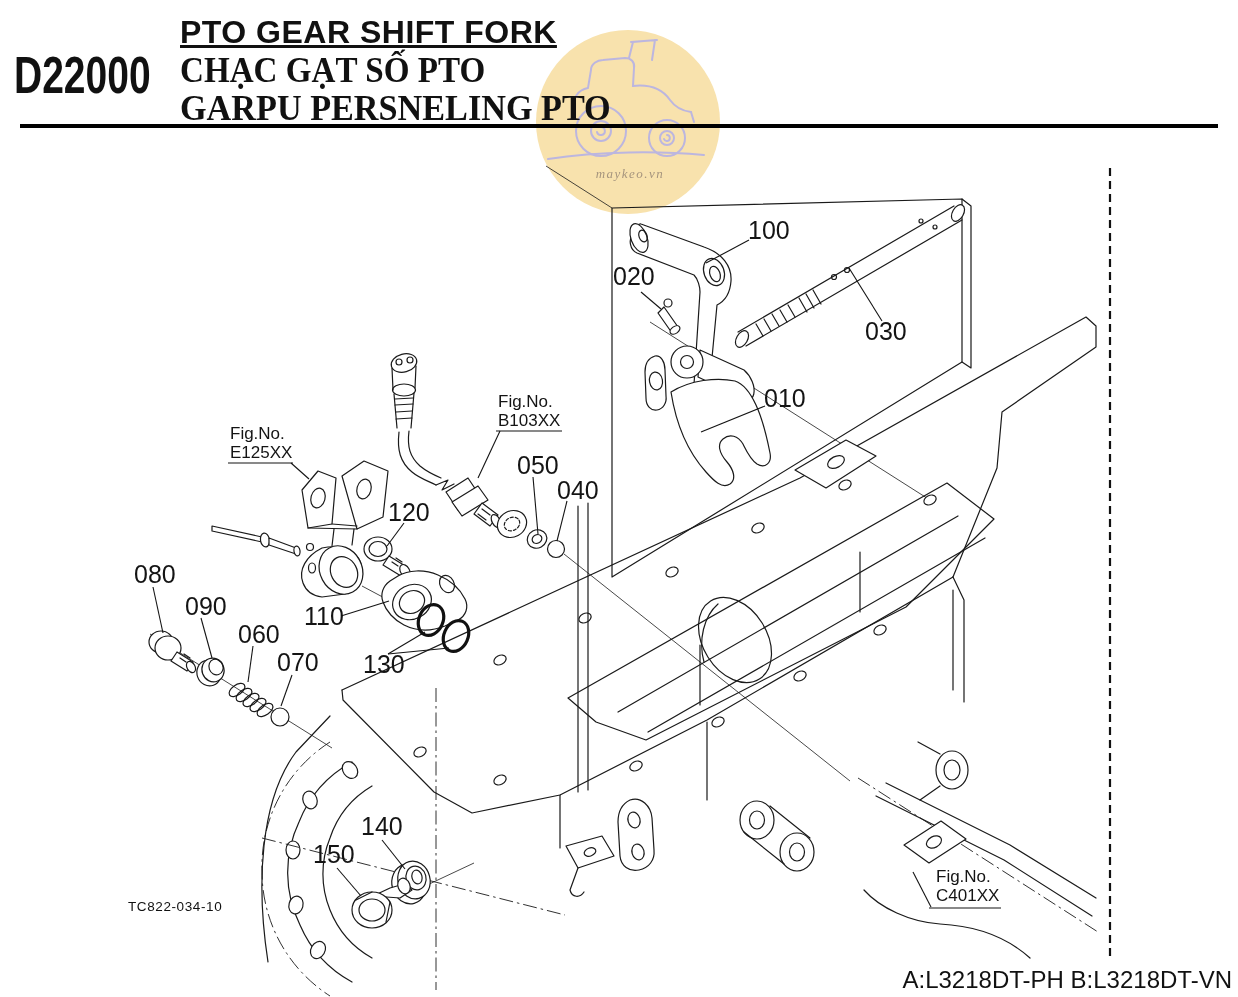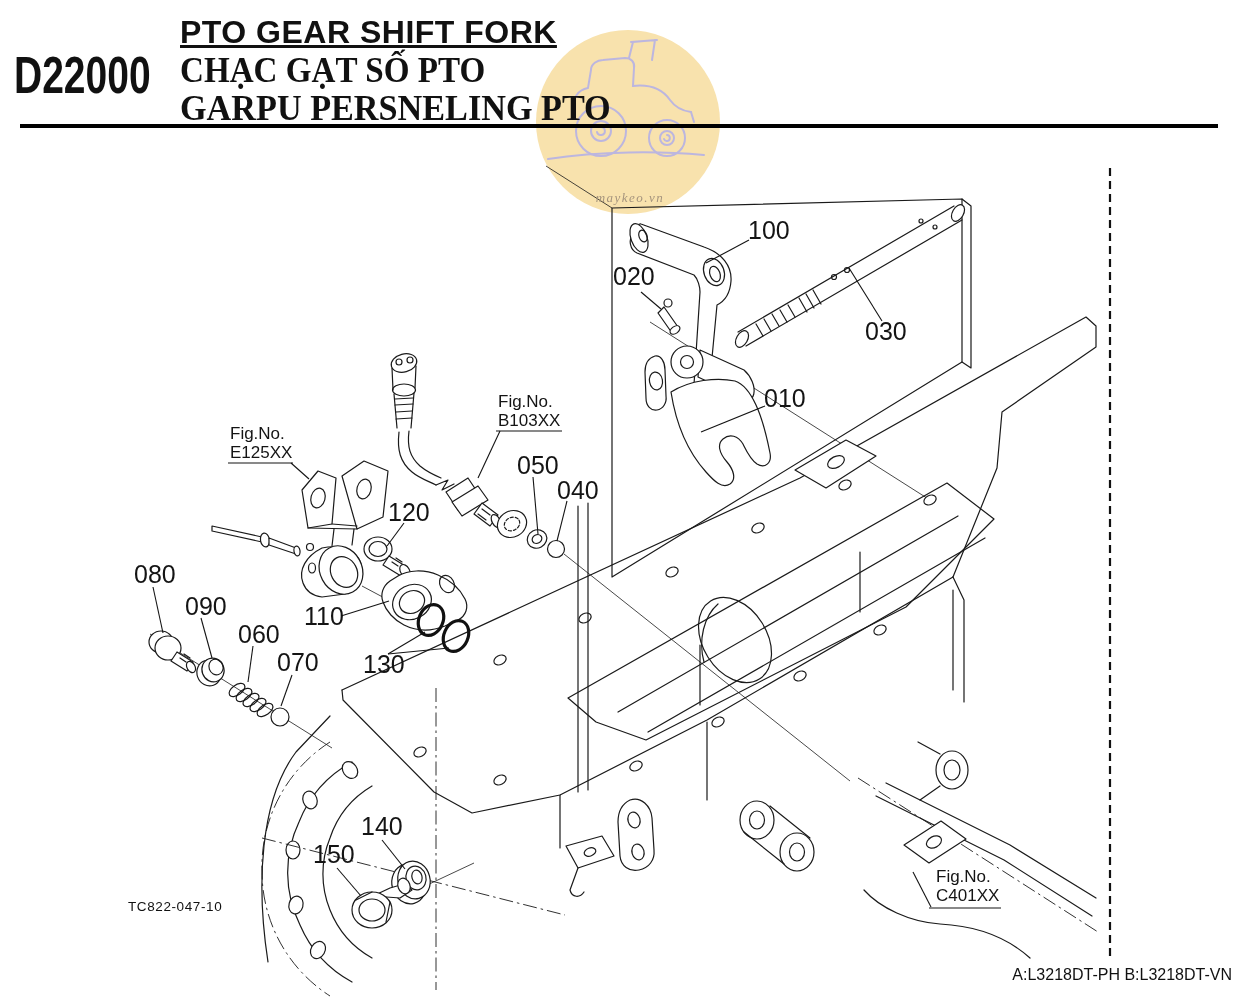--- a/index.html
+++ b/index.html
@@ -3,34 +3,34 @@
 <meta charset="utf-8">
 <style>
   html,body{margin:0;padding:0;background:#fff;}
   #page{position:relative;width:1238px;height:997px;background:#ffffff;overflow:hidden;
         font-family:"Liberation Sans",sans-serif;color:#111;}
   
   #wm-circle{position:absolute;left:536px;top:30px;width:184px;height:184px;border-radius:50%;
              background:#f8e2ad;}
   #wm-text{position:absolute;left:560px;top:166px;width:140px;text-align:center;
            font-family:"Liberation Serif",serif;font-style:italic;font-size:13px;
-           letter-spacing:1.5px;color:#a5947d;margin-top:24px;}
+           letter-spacing:1.5px;color:#a5947d;}
   
   #hdr-code{position:absolute;left:14px;top:45px;font-size:52px;font-weight:bold;
             transform:scaleX(.75);transform-origin:left top;letter-spacing:0px;white-space:nowrap;}
   .hdr-line{position:absolute;left:180px;white-space:nowrap;}
   #hdr-l1{top:14px;font-size:32px;font-weight:bold;letter-spacing:.5px;text-decoration:underline;}
   #hdr-l2{top:49px;font-family:"Liberation Serif",serif;font-size:36px;font-weight:bold;
           transform:scaleX(.92);transform-origin:left top;}
   #hdr-l3{top:87px;font-family:"Liberation Serif",serif;font-size:36px;font-weight:bold;
           transform:scaleX(.95);transform-origin:left top;}
   #hdr-rule{position:absolute;left:20px;top:124px;width:1198px;height:3.5px;background:#000;}
   
   #code-bottomleft{position:absolute;left:128px;top:899px;font-size:13.5px;letter-spacing:.6px;}
-  #footer-models{position:absolute;right:6px;top:966px;font-size:16px;}
+  #footer-models{position:absolute;right:6px;top:966px;font-size:24px;}
   
   #drawing{position:absolute;left:0;top:0;}
   #drawing *{vector-effect:non-scaling-stroke;}
   .ln{stroke:#1a1a1a;stroke-width:1.2;fill:none;stroke-linecap:round;stroke-linejoin:round;}
   .lnf{stroke:#1a1a1a;stroke-width:1.2;fill:#fff;stroke-linejoin:round;}
   .thin{stroke:#1a1a1a;stroke-width:.8;fill:none;}
   .dashdot{stroke:#1a1a1a;stroke-width:.9;fill:none;stroke-dasharray:14 4 2.5 4;}
   .oring{stroke:#111;stroke-width:3.2;fill:none;}
   .part-label{font-family:"Liberation Sans",sans-serif;font-size:25px;fill:#141414;}
   .figref{font-family:"Liberation Sans",sans-serif;font-size:17px;fill:#141414;}
@@ -340,15 +340,15 @@
   </svg>
 
   <div id="wm-text">maykeo.vn</div>
 
   <div id="hdr-code">D22000</div>
   <div id="hdr-l1" class="hdr-line">PTO GEAR SHIFT FORK</div>
   <div id="hdr-l2" class="hdr-line">CHẠC GẠT SỐ PTO</div>
   <div id="hdr-l3" class="hdr-line">GARPU PERSNELING PTO</div>
   <div id="hdr-rule"></div>
 
-  <div id="code-bottomleft">TC822-047-10</div>
+  <div id="code-bottomleft">TC822-034-10</div>
   <div id="footer-models">A:L3218DT-PH B:L3218DT-VN</div>
 </div>
 
 </body></html>

